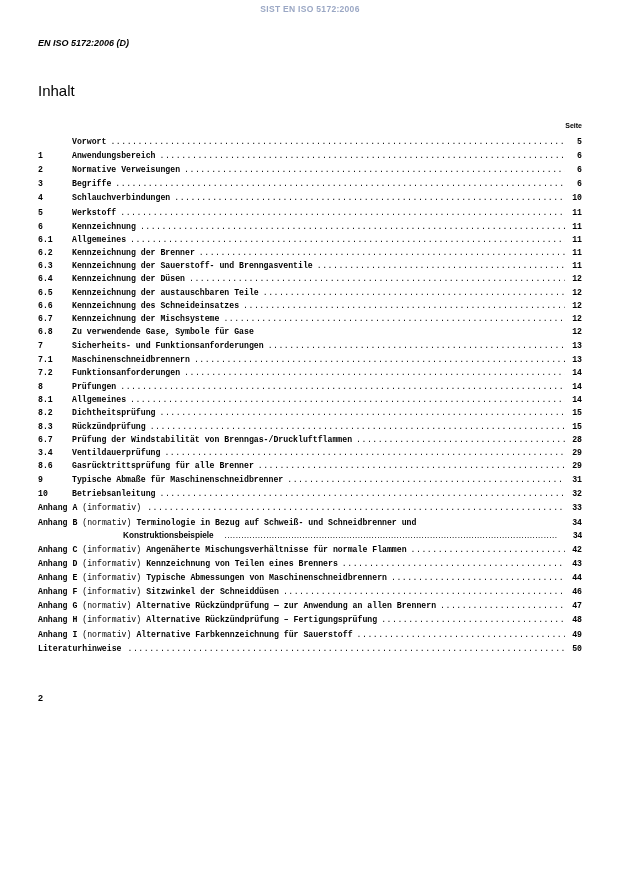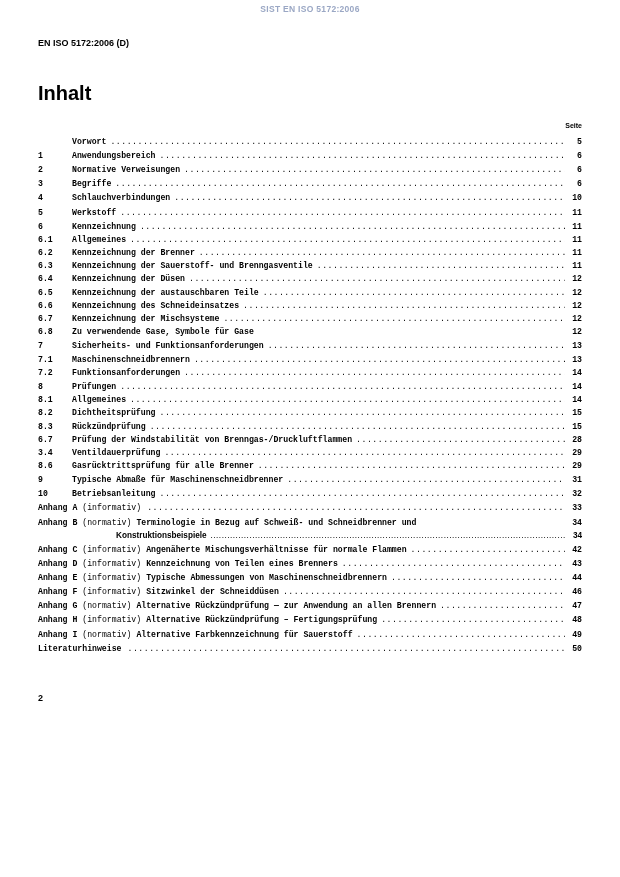--- a/index.html
+++ b/index.html
@@ -33,27 +33,28 @@
     color: #9aa7c4;
     letter-spacing: 0.3px;
   }
   .doc-header {
     position: absolute;
     top: 38px;
     left: 38px;
     font-size: 9px;
     font-weight: bold;
     color: #000;
+    font-style: italic;
   }
   .title {
     position: absolute;
     top: 82px;
     left: 38px;
-    font-size: 20px;
-    font-weight: bold;
+    font-size: 15px;
+    font-weight: normal;
     text-align: right;
   }
   .seite-label {
     position: absolute;
     top: 122px;
     right: 38px;
     font-size: 7px;
     font-weight: bold;
   }
   .toc {
@@ -102,20 +103,21 @@
     text-align: right;
   }
   .toc-line.nodots .dots { visibility: hidden; }
   .cont-line {
     display: flex;
     font-size: 8.2px;
     font-weight: bold;
     line-height: 1.05;
     margin-bottom: 4.6px;
     white-space: nowrap;
+    gap: 7px;
   }
   .cont-line .indent {
     flex: 0 0 auto;
     width: 78px;
   }
   .footer-page {
     position: absolute;
     bottom: 22px;
     left: 38px;
     font-size: 9px;

